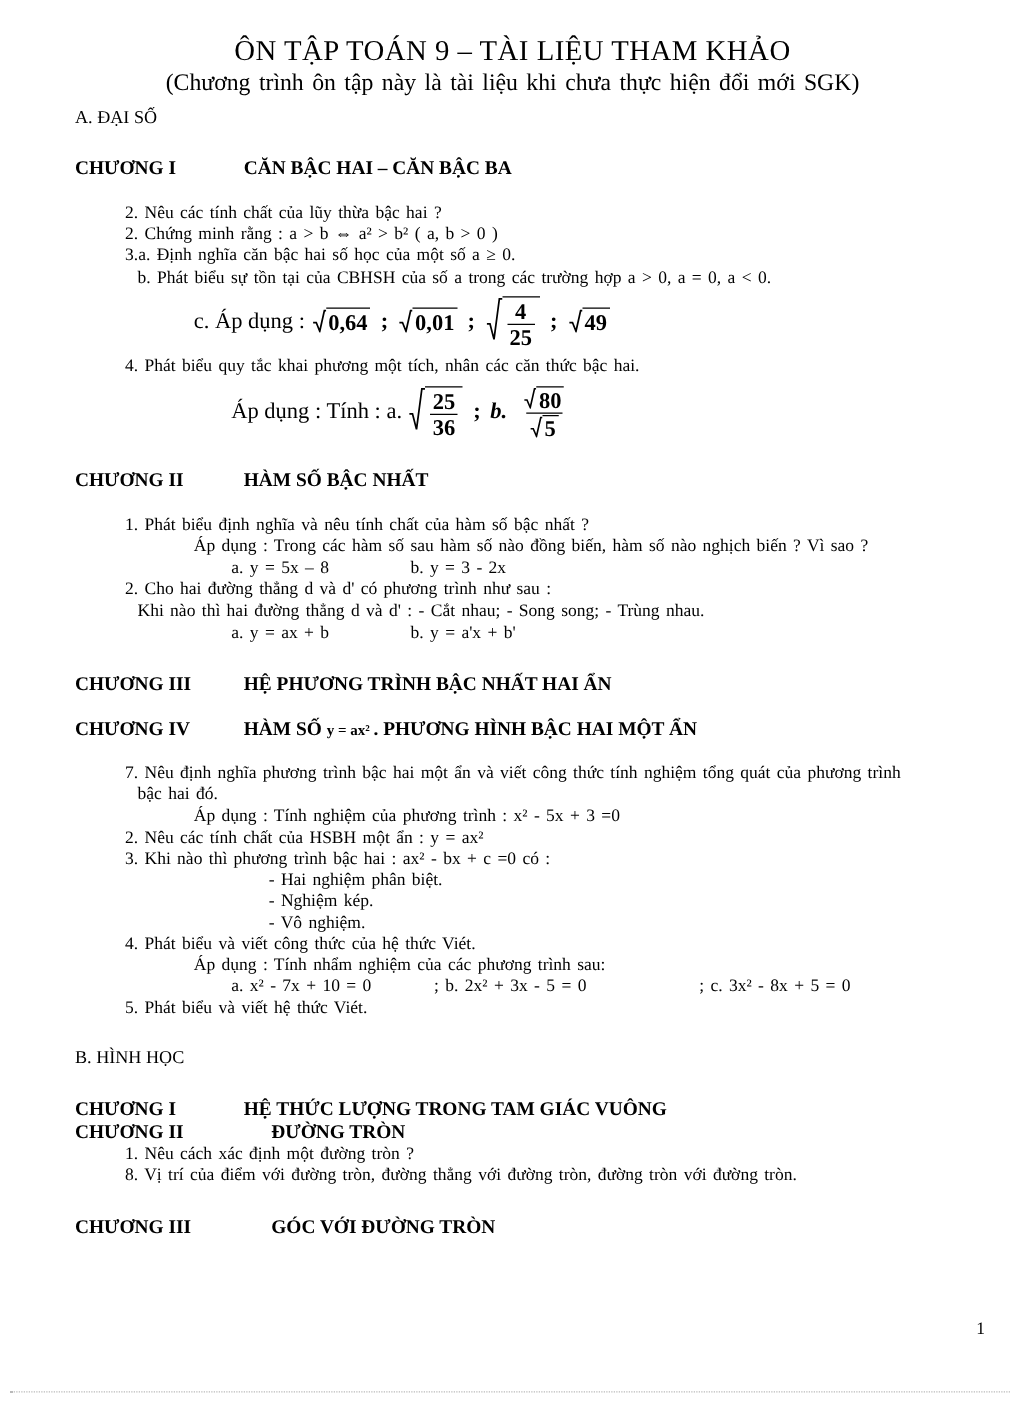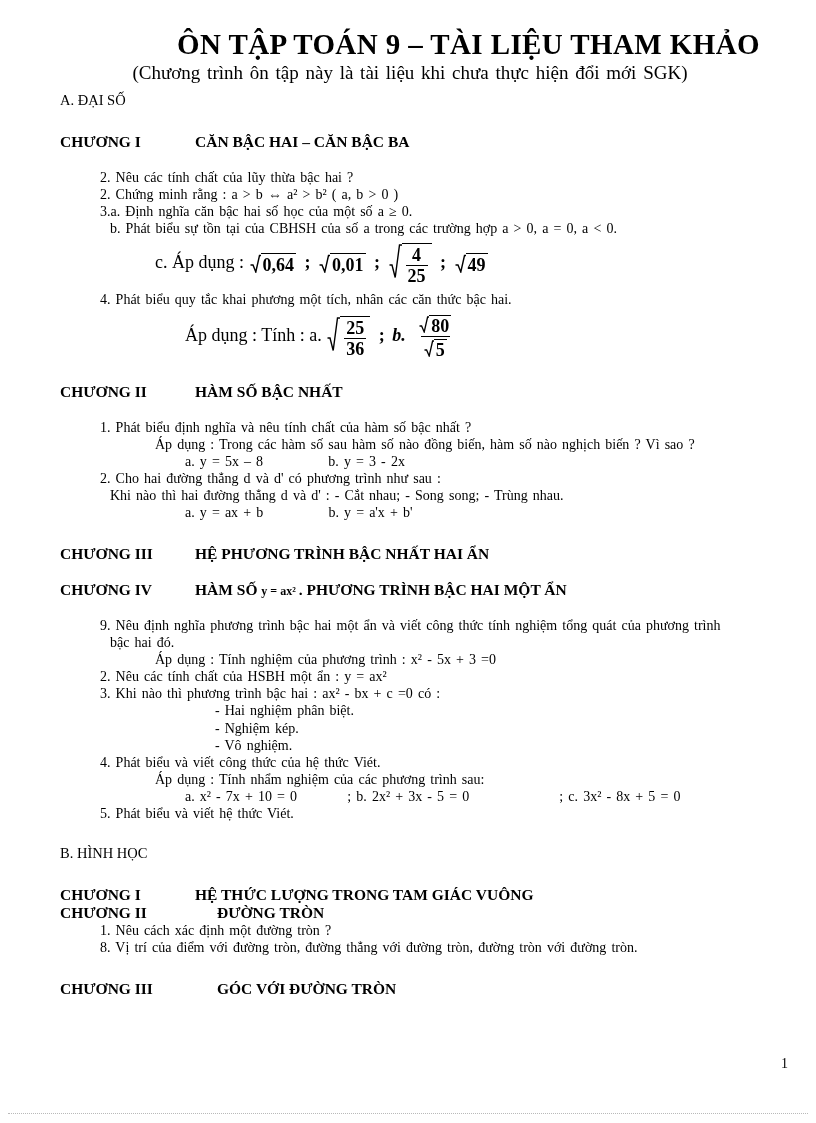--- a/index.html
+++ b/index.html
@@ -24,23 +24,23 @@
   }
   .content {
     position: absolute;
     left: 60px;
     top: 28px;
     width: 700px;
   }
 
   
   .doc-title {
-    text-align: right;
-    font-size: 29px;
-    font-weight: bold;
+    text-align: center;
+    font-size: 23px;
+    font-weight: normal;
     letter-spacing: 0.4px;
     line-height: 1.12;
     margin: 0 0 2px 0;
     white-space: nowrap;
   }
   .doc-subtitle {
     text-align: center;
     font-size: 19px;
     line-height: 1.2;
     margin: 0 0 8px 0;
@@ -276,26 +276,26 @@
 
     <div class="gap-l"></div>
 
     <div class="chapter-row">
       <span class="ch-label">CHƯƠNG III</span><span class="ch-title">HỆ PHƯƠNG TRÌNH BẬC NHẤT HAI ẨN</span>
     </div>
 
     <div class="gap-m"></div>
 
     <div class="chapter-row">
-      <span class="ch-label">CHƯƠNG IV</span><span class="ch-title"><span>HÀM SỐ </span><span class="mini">y = ax² </span><span>. PHƯƠNG TRÌNH BẬC HAI MỘT ẨN</span></span>
+      <span class="ch-label">CHƯƠNG IV</span><span class="ch-title"><span>HÀM SỐ </span><span class="mini">y = ax² </span><span>. PHƯƠNG HÌNH BẬC HAI MỘT ẨN</span></span>
     </div>
 
     <div class="gap-m"></div>
 
-    <div class="line wrap ind1" style="padding-right:0px;">9. Nêu định nghĩa  phương trình  bậc hai một ẩn và viết  công thức tính  nghiệm  tổng quát của phương trình</div>
+    <div class="line wrap ind1" style="padding-right:0px;">7. Nêu định nghĩa  phương trình  bậc hai một ẩn và viết  công thức tính  nghiệm  tổng quát của phương trình</div>
     <div class="line ind2">bậc hai đó.</div>
     <div class="line ind3">Áp dụng : Tính  nghiệm  của phương trình  : x² - 5x + 3 =0</div>
     <div class="line ind1">2. Nêu các tính  chất của HSBH một ẩn : y = ax²</div>
     <div class="line ind1">3. Khi nào thì  phương trình  bậc hai : ax² - bx + c =0   có :</div>
     <div class="line ind5">- Hai nghiệm  phân biệt.</div>
     <div class="line ind5">- Nghiệm  kép.</div>
     <div class="line ind5">- Vô nghiệm.</div>
     <div class="line ind1">4. Phát biểu và viết  công thức của hệ thức Viét.</div>
     <div class="line ind3">Áp dụng : Tính  nhẩm  nghiệm  của các phương trình  sau:</div>
     <div class="line ind4">

